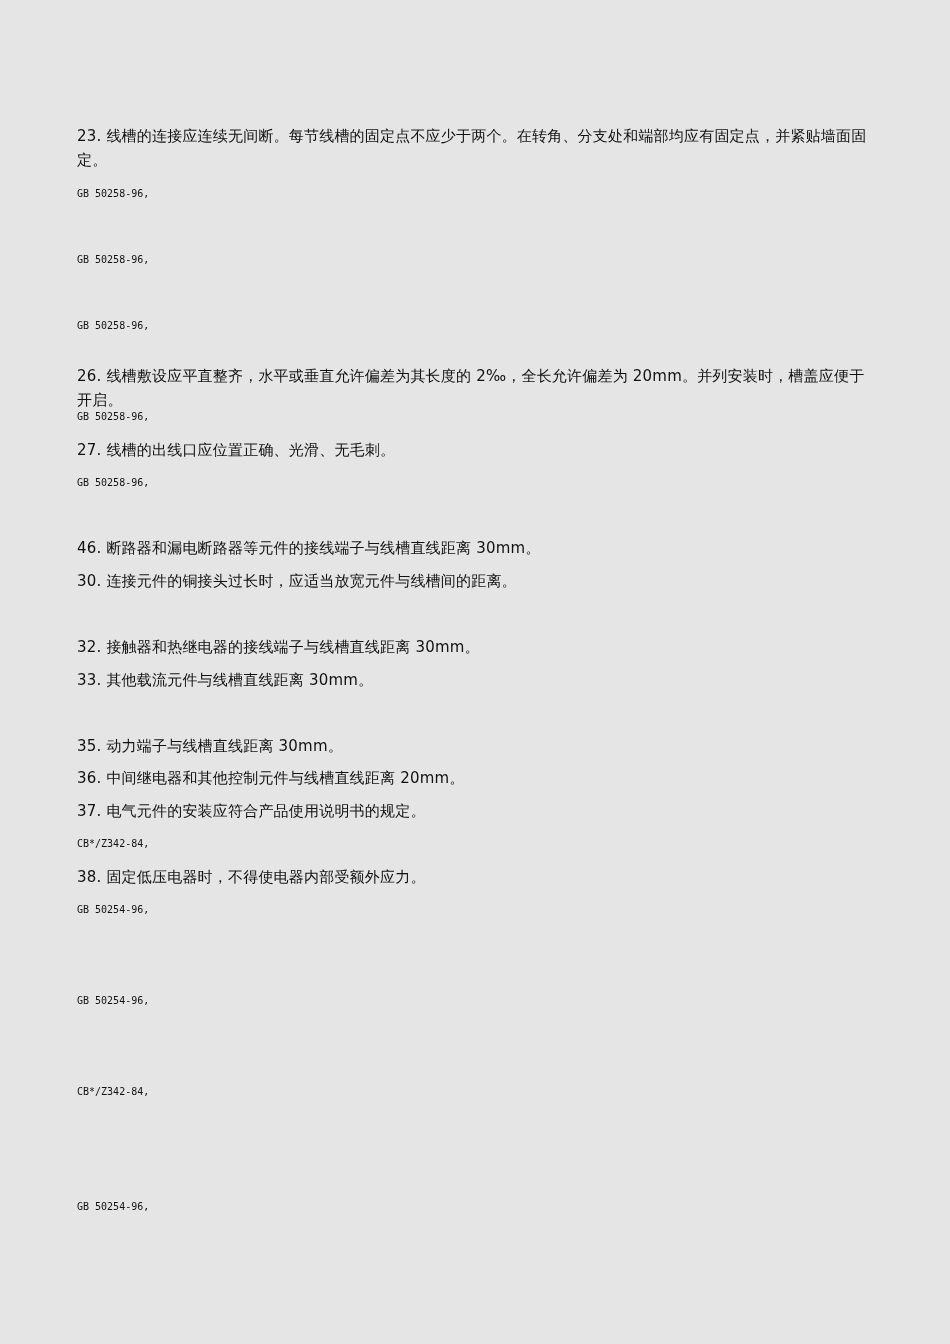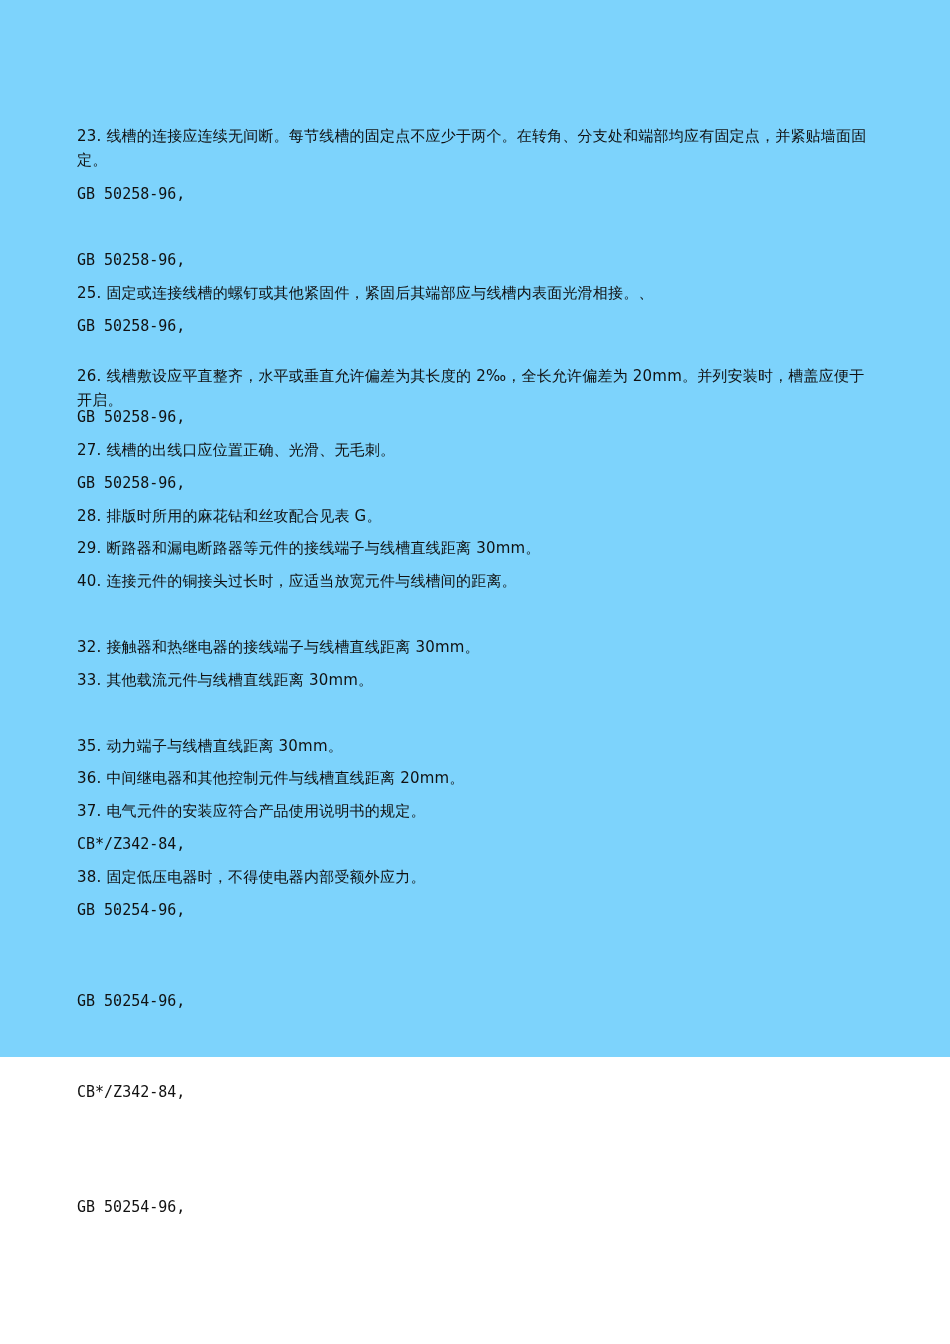--- a/index.html
+++ b/index.html
@@ -1,38 +1,36 @@
 <!DOCTYPE html>
 <html><head>
 <meta charset="utf-8">
 <style>
   html, body { margin: 0; padding: 0; background: #ffffff; }
   body { width: 950px; height: 1344px; position: relative; overflow: hidden;
          font-family: "DejaVu Sans", "Liberation Sans", sans-serif; color: #111111; }
-  .page { position: absolute; left: 0; top: 0; width: 950px; height: 1057px; background: #7dd3fc; }
+  .page { position: absolute; left: 0; top: 0; width: 950px; height: 1344px; background: #e5e5e5; }
   .p { position: absolute; left: 77px; width: 800px; font-size: 15px; line-height: 24px;
        letter-spacing: 0.2px; white-space: normal; margin: 0; }
-  .ref { font-family: "DejaVu Sans Mono", "Liberation Mono", monospace; font-size: 15px; letter-spacing: 0px; }
+  .ref { font-family: "DejaVu Sans Mono", "Liberation Mono", monospace; font-size: 10px; letter-spacing: 0px; }
 </style>
 </head>
 <body>
 
 <div class="page">
   <p class="p" style="top:124px">23.  线槽的连接应连续无间断。每节线槽的固定点不应少于两个。在转角、分支处和端部均应有固定点，并紧贴墙面固定。</p>
   <p class="p ref" style="top:182px">GB 50258-96,</p>
   <p class="p ref" style="top:248px">GB 50258-96,</p>
-  <p class="p" style="top:281px">25.  固定或连接线槽的螺钉或其他紧固件，紧固后其端部应与线槽内表面光滑相接。、</p>
   <p class="p ref" style="top:314px">GB 50258-96,</p>
   <p class="p" style="top:364px">26.  线槽敷设应平直整齐，水平或垂直允许偏差为其长度的 2‰，全长允许偏差为 20mm。并列安装时，槽盖应便于开启。</p>
   <p class="p ref" style="top:405px">GB 50258-96,</p>
   <p class="p" style="top:438px">27.  线槽的出线口应位置正确、光滑、无毛刺。</p>
   <p class="p ref" style="top:471px">GB 50258-96,</p>
-  <p class="p" style="top:504px">28.  排版时所用的麻花钻和丝攻配合见表 G。</p>
-  <p class="p" style="top:536px">29.  断路器和漏电断路器等元件的接线端子与线槽直线距离 30mm。</p>
-  <p class="p" style="top:569px">40.  连接元件的铜接头过长时，应适当放宽元件与线槽间的距离。</p>
+  <p class="p" style="top:536px">46.  断路器和漏电断路器等元件的接线端子与线槽直线距离 30mm。</p>
+  <p class="p" style="top:569px">30.  连接元件的铜接头过长时，应适当放宽元件与线槽间的距离。</p>
   <p class="p" style="top:635px">32.  接触器和热继电器的接线端子与线槽直线距离 30mm。</p>
   <p class="p" style="top:668px">33.  其他载流元件与线槽直线距离 30mm。</p>
   <p class="p" style="top:734px">35.  动力端子与线槽直线距离 30mm。</p>
   <p class="p" style="top:766px">36.  中间继电器和其他控制元件与线槽直线距离 20mm。</p>
   <p class="p" style="top:799px">37.  电气元件的安装应符合产品使用说明书的规定。</p>
   <p class="p ref" style="top:832px">CB*/Z342-84,</p>
   <p class="p" style="top:865px">38.  固定低压电器时，不得使电器内部受额外应力。</p>
   <p class="p ref" style="top:898px">GB 50254-96,</p>
   <p class="p ref" style="top:989px">GB 50254-96,</p>
   <p class="p ref" style="top:1080px">CB*/Z342-84,</p>

